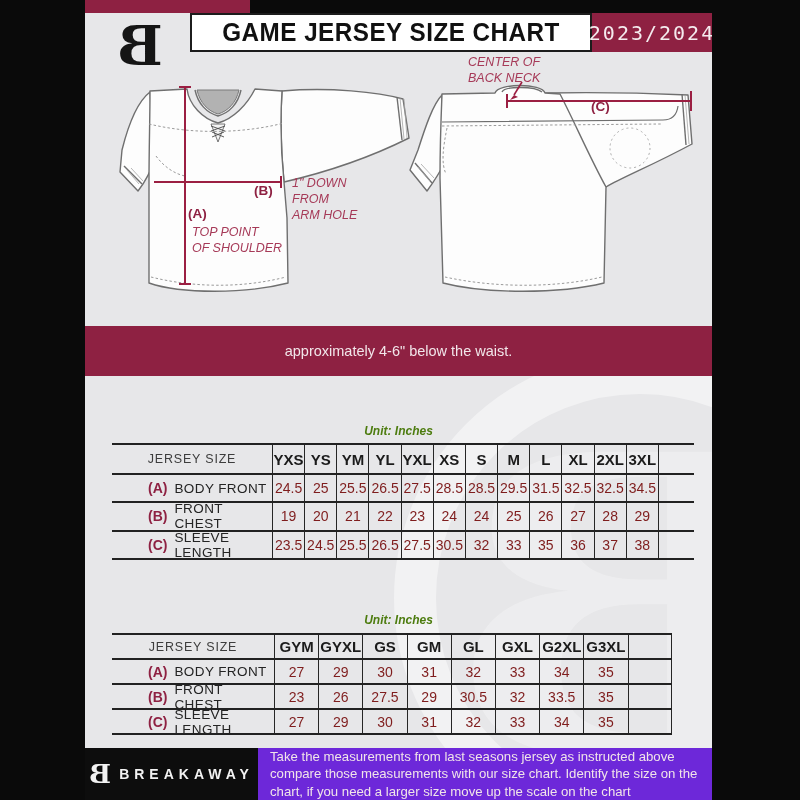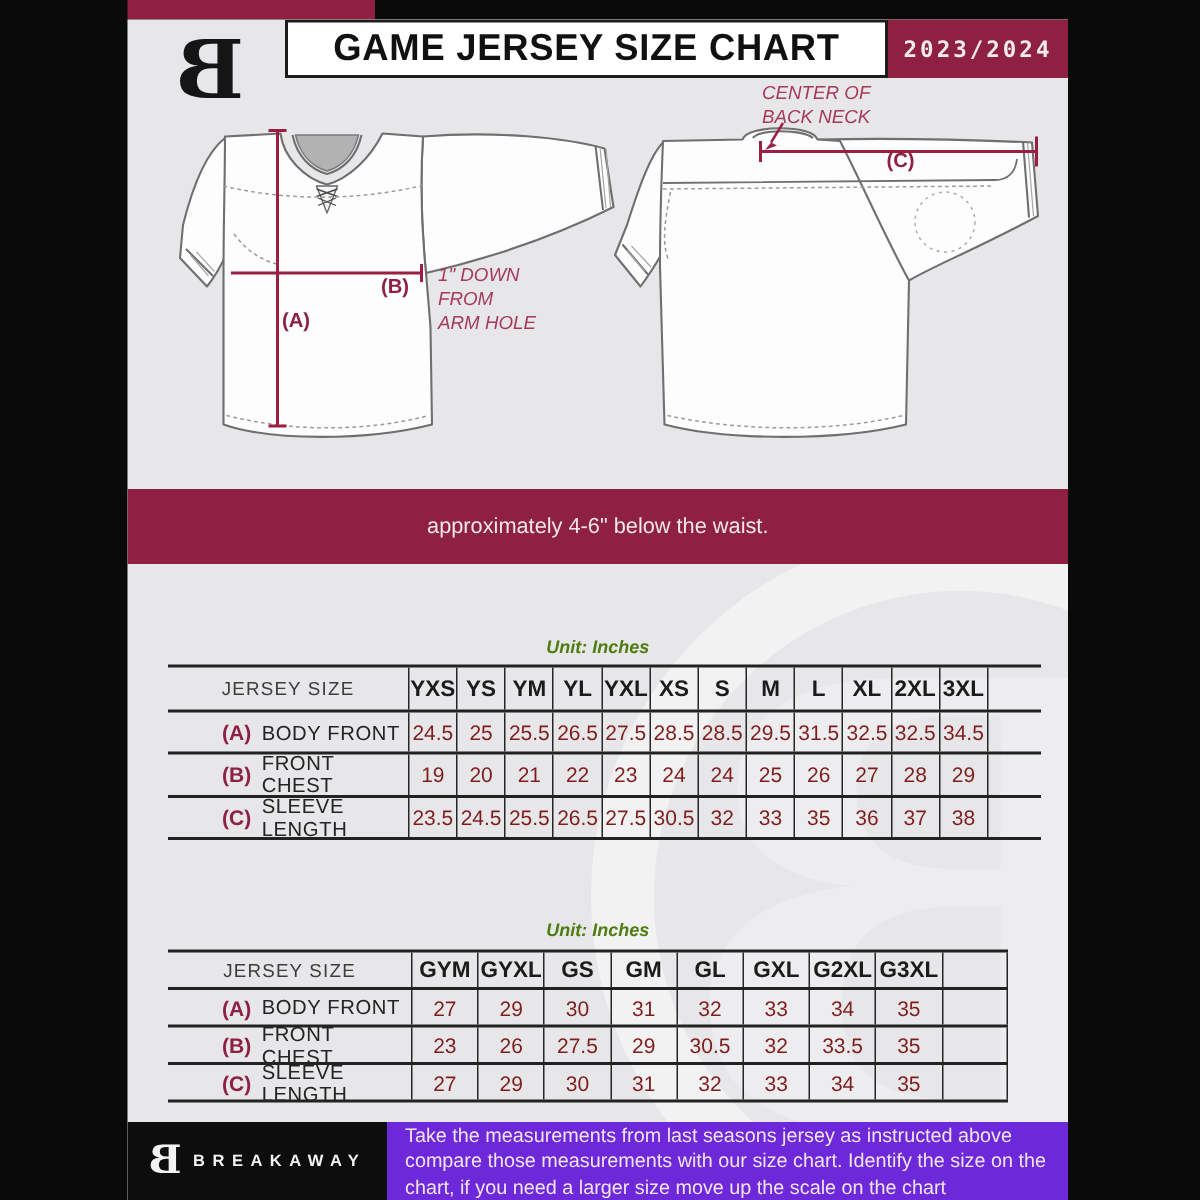--- a/index.html
+++ b/index.html
@@ -14,21 +14,21 @@
 
   
   .logo-b{font-family:"DejaVu Serif",serif;font-weight:700;display:inline-block;transform:scaleX(-1);
           color:#151515;line-height:1;}
   .logo-main{position:absolute;left:32px;top:6px;font-size:54px;}
   .title-box{position:absolute;left:105px;top:0;width:402px;height:39px;background:#fff;
              border:2px solid #1c1c1c;display:flex;align-items:center;justify-content:center;}
   .title-box span{font-size:25px;font-weight:800;letter-spacing:.5px;color:#111;transform:scaleX(.97);}
   .season-box{position:absolute;left:507px;top:0;width:120px;height:39px;background:#8e2142;
               display:flex;align-items:center;justify-content:center;}
-  .season-box span{font-family:"DejaVu Sans Mono",monospace;font-weight:700;font-size:15px;
+  .season-box span{font-family:"DejaVu Sans Mono",monospace;font-weight:400;font-size:20px;
                    letter-spacing:2px;color:#f4ebee;}
 
   
   .ann{position:absolute;color:#a63a58;font-style:italic;font-size:12.5px;line-height:16px;
        white-space:pre-line;}
   .ann-label{position:absolute;color:#8e2142;font-weight:800;font-style:normal;font-size:13.5px;}
 
   
   .notice{position:absolute;left:0;top:313px;width:627px;height:50px;background:#8e2142;
           display:flex;flex-direction:column;align-items:center;justify-content:center;}
@@ -53,21 +53,21 @@
   .t-size{font-weight:700;font-size:15px;color:#1b1b1b;}
   .t-val{font-size:14px;color:#7f1d1d;}
   .t-rowlabel{justify-content:flex-start;padding-left:36px;}
   .rk{color:#8e2142;font-weight:800;font-size:14px;margin-right:7px;}
   .rl{color:#242424;font-size:13.5px;letter-spacing:.4px;}
 
   
   .footer-black{position:absolute;left:0;top:735px;width:173px;height:52px;background:#0d0d0d;
                 display:flex;align-items:center;justify-content:center;gap:8px;}
   .footer-black .logo-b{color:#f2f2f2;font-size:26px;}
-  .brand-text{color:#f2f2f2;font-size:11px;font-weight:700;letter-spacing:5px;}
+  .brand-text{color:#f2f2f2;font-size:14px;font-weight:700;letter-spacing:5px;}
   .footer-maroon{position:absolute;left:173px;top:735px;width:454px;height:52px;background:#6d28d9;
                  display:flex;align-items:center;}
   .footer-maroon div{padding:0 10px 0 12px;color:#f1e4e9;font-size:13.2px;line-height:17.3px;}
 </style>
 </head>
 <body>
 
 <div class="canvas">
   <div class="accent-top"></div>
 
@@ -142,28 +142,30 @@
         <path d="M 69,104 L 196,104"></path>
         <path d="M 196,98 L 196,110"></path>
         <path d="M 422,23 L 606,23"></path>
         <path d="M 422,16 L 422,30"></path>
           <path d="M 606,13 L 606,33"></path>
         <path d="M 437,4 L 429,17" stroke-width="1.6"></path>
       </g>
       <path d="M 429,17 L 425,22 L 433,19 Z" fill="#9b1f42" stroke="none"></path>
     </svg>
 
-    <div class="ann" style="left:383px;top:41px;width:120px;text-align:left;margin-left:40px;">CENTER OF
+    <div class="ann" style="left:383px;top:41px;width:120px;text-align:left;">CENTER OF
 BACK NECK</div>
     <div class="ann-label" style="left:506px;top:86px;">(C)</div>
     <div class="ann-label" style="left:169px;top:170px;">(B)</div>
     <div class="ann" style="left:207px;top:162px;">1" DOWN
 FROM
 ARM HOLE</div>
     <div class="ann-label" style="left:103px;top:193px;">(A)</div>
+    <div class="ann" style="left:107px;top:211px;">TOP POINT
+OF SHOULDER</div>
 
     <div class="notice">
       <div>approximately 4-6" below the waist.</div>
     </div>
 
     <div class="unit" style="top:411px;">Unit: Inches</div>
     <div class="mtable" style="top:430px;width:582px;">
         <div class="t-row t-head" style="height: 32px;">
           <div class="t-cell t-corner" style="width: 160px;">JERSEY SIZE</div>
           <div class="t-cell v t-size" style="width: 32.17px;">YXS</div>

